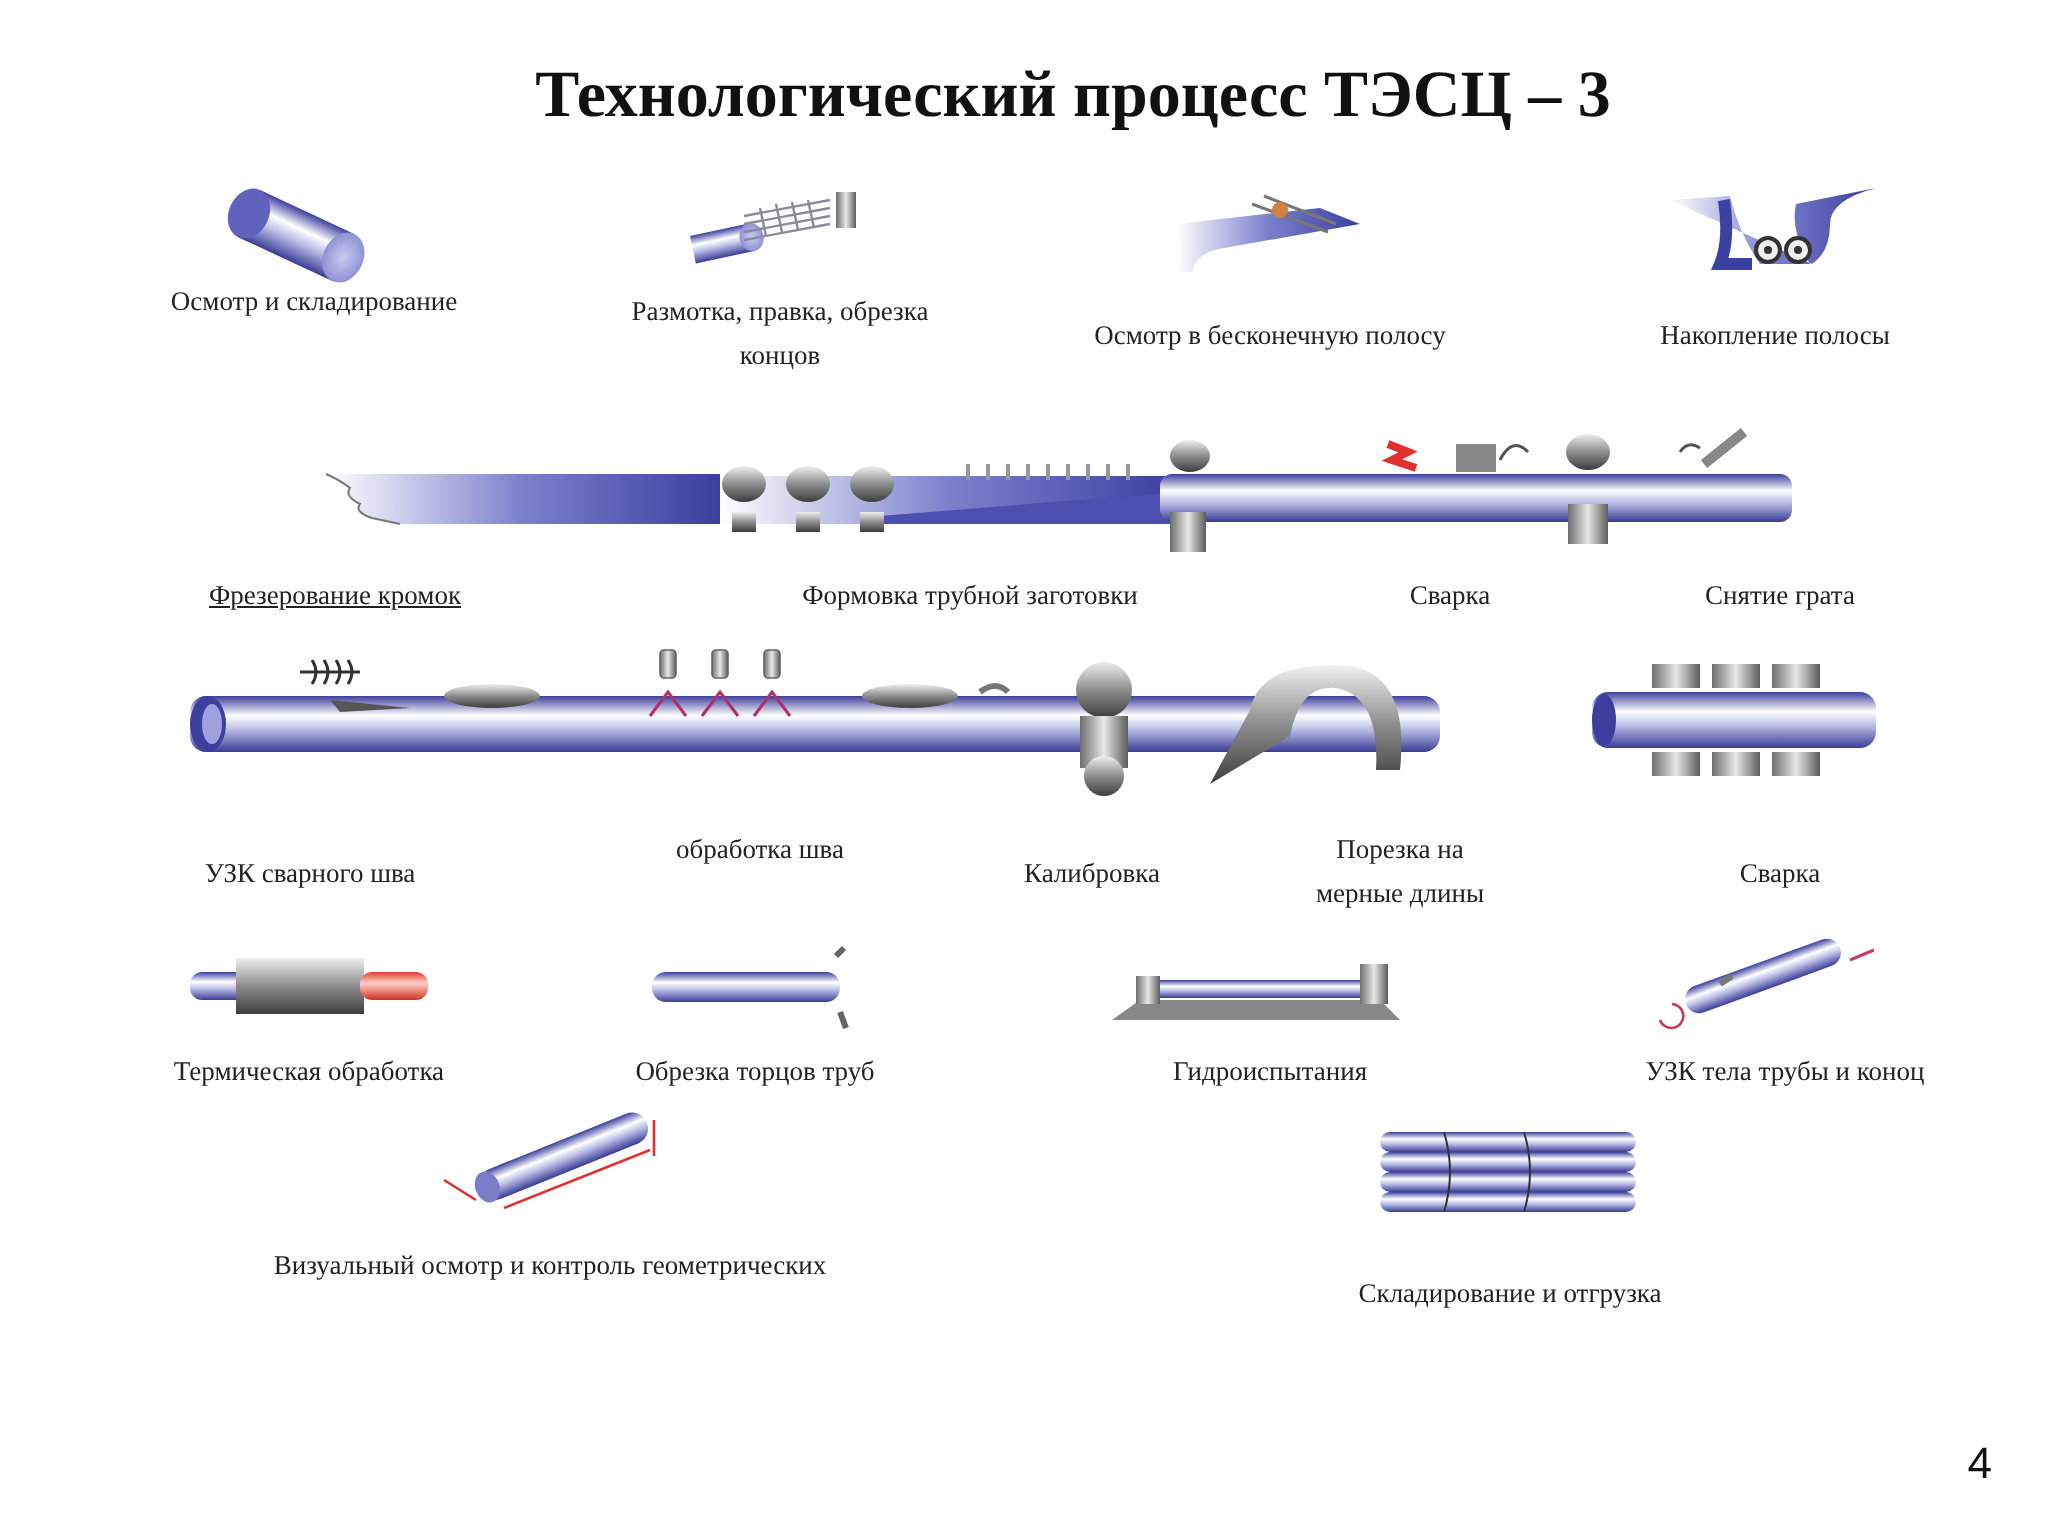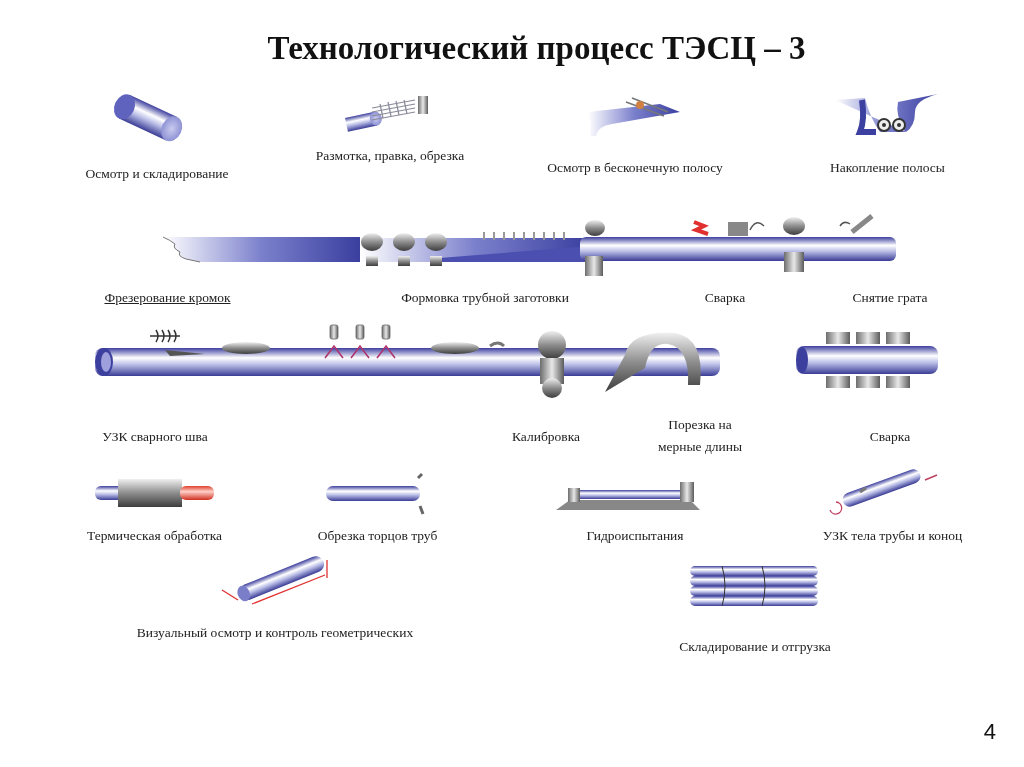--- a/index.html
+++ b/index.html
@@ -217,34 +217,36 @@
     <g>
       <rect x="690" y="566" width="128" height="10" rx="5" fill="url(#pipeV)"></rect>
       <rect x="690" y="576" width="128" height="10" rx="5" fill="url(#pipeV)"></rect>
       <rect x="690" y="586" width="128" height="10" rx="5" fill="url(#pipeV)"></rect>
       <rect x="690" y="596" width="128" height="10" rx="5" fill="url(#pipeV)"></rect>
     </g>
     <path d="M722 566 q6 20 0 40 M762 566 q6 20 0 40" stroke="#333" stroke-width="1" fill="none"></path>
   </g>
 </svg>
 
-<div class="lbl" style="left:52px; top:163px; width:210px;font-family:Liberation Serif, serif;">Осмотр и складирование</div>
+<div class="lbl" style="left:52px; top:140px; width:210px;font-family:Liberation Serif, serif;">Осмотр и складирование</div>
 <div class="lbl" style="left:275px; top:145px; width:230px;">
   <div>Размотка, правка, обрезка</div>
+  <div>концов</div>
 </div>
 <div class="lbl" style="left:505px; top:157px; width:260px;">Осмотр в бесконечную полосу</div>
 <div class="lbl" style="left:795px; top:157px; width:185px;">Накопление полосы</div>
 
 <div class="lbl" style="left:70px; top:287px; width:195px;text-decoration:underline;">Фрезерование кромок</div>
 <div class="lbl" style="left:355px; top:287px; width:260px;">Формовка трубной заготовки</div>
 <div class="lbl" style="left:680px; top:287px; width:90px;">Сварка</div>
 <div class="lbl" style="left:830px; top:287px; width:120px;">Снятие грата</div>
 
 <div class="lbl" style="left:70px; top:426px; width:170px;">УЗК сварного шва</div>
 <div class="lbl" style="left:270px; top:414px; width:220px;">
+  <div>обработка шва</div>
 </div>
 <div class="lbl" style="left:491px; top:426px; width:110px;">Калибровка</div>
 <div class="lbl" style="left:635px; top:414px; width:130px;">
   <div>Порезка на</div>
   <div>мерные длины</div>
 </div>
 <div class="lbl" style="left:845px; top:426px; width:90px;">Сварка</div>
 
 <div class="lbl" style="left:52px; top:525px; width:205px;">Термическая обработка</div>
 <div class="lbl" style="left:285px; top:525px; width:185px;">Обрезка торцов труб</div>

